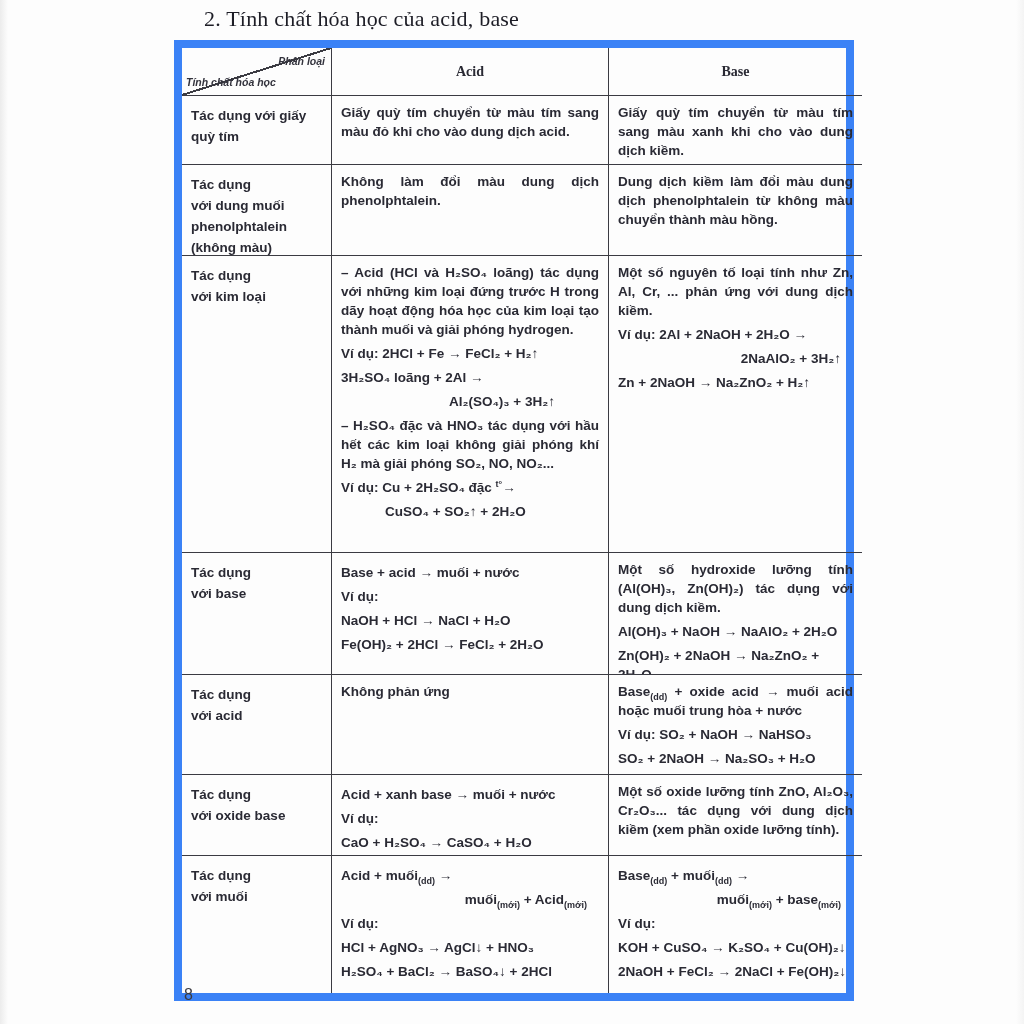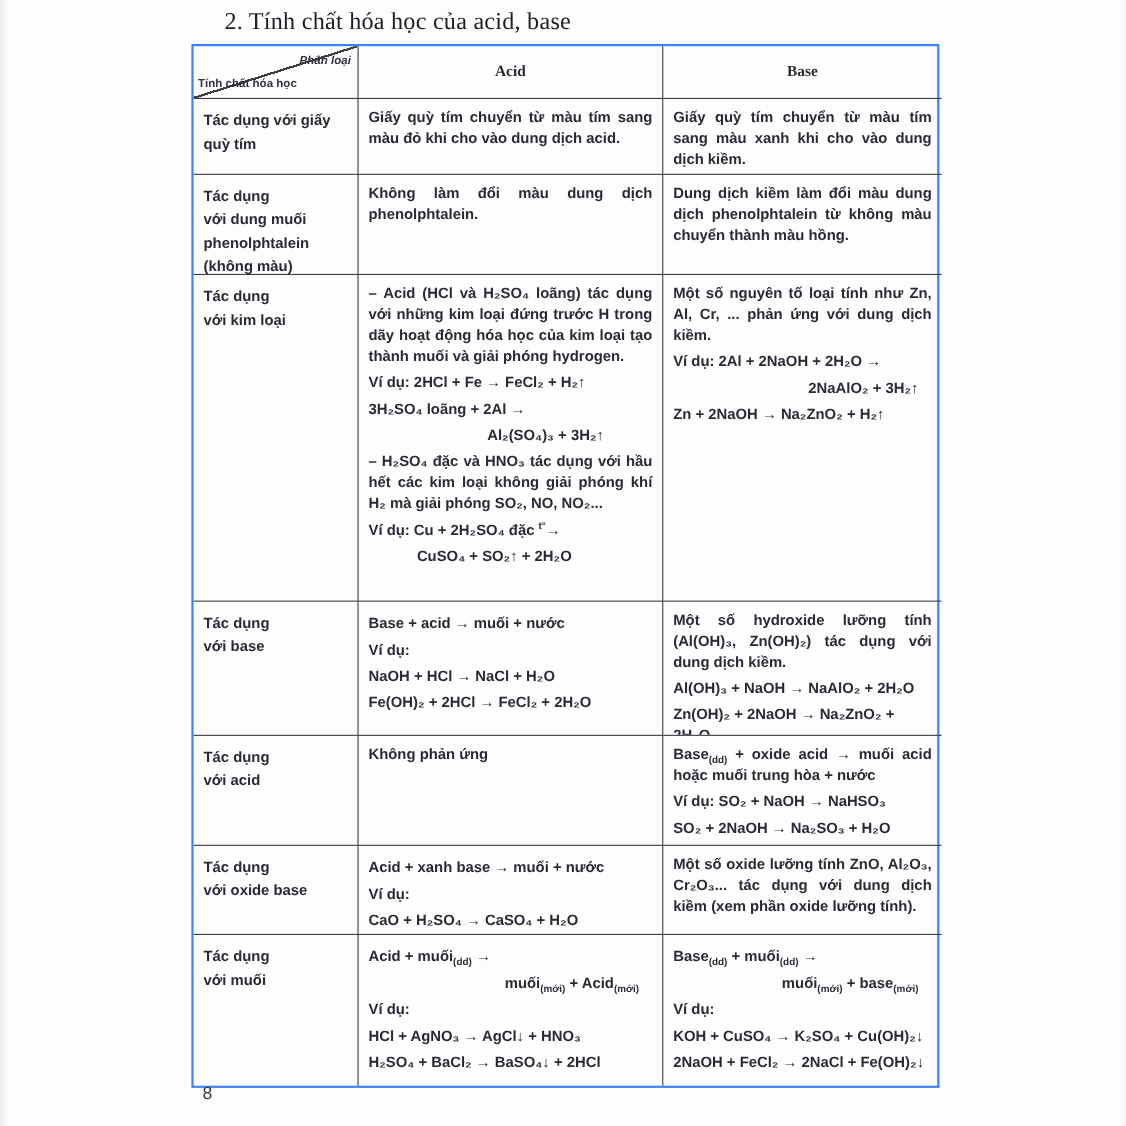--- a/index.html
+++ b/index.html
@@ -13,21 +13,21 @@
   .title{
     position:absolute;left:204px;top:6px;margin:0;
     font-family:"Liberation Serif","DejaVu Serif",serif;
     font-size:22px;font-weight:normal;color:#1d1d26;letter-spacing:.2px;
   }
   .table{
     position:absolute;left:174px;top:40px;width:680px;
     display:grid;
     grid-template-columns:150px 277px 253px;
     grid-template-rows:48px 69px 91px 297px 122px 100px 81px 137px;
-    border:2px solid #3b82f6;
+    border:8px solid #3b82f6;
     background:#fdfdfd;
     box-sizing:border-box;
   }
   .cell{
     border-right:1.5px solid #3b3b42;
     border-bottom:1.5px solid #3b3b42;
     box-sizing:border-box;overflow:hidden;
     font-size:13.5px;font-weight:bold;line-height:19px;
     padding:5px 9px;
   }
@@ -39,21 +39,21 @@
     background:linear-gradient(to bottom right,
       transparent calc(50% - 1px),#3b3b42 calc(50% - 1px),
       #3b3b42 calc(50% + 1px),transparent calc(50% + 1px));
   }
   .corner .top-lbl{
     position:absolute;top:4px;right:6px;
     font-style:italic;font-weight:bold;font-size:10.5px;color:#33333d;
   }
   .corner .bot-lbl{
     position:absolute;bottom:3px;left:4px;
-    font-weight:bold;font-size:10.5px;color:#33333d;
+    font-style:italic;font-weight:bold;font-size:10.5px;color:#33333d;
   }
   .prop{text-align:left;padding-top:8px;}
   .ln{margin:2px 0;}
   .just{text-align:justify;text-justify:inter-word;}
   .eq{margin:5px 0;}
   .right{text-align:right;padding-right:12px;}
   .right-deep{text-align:right;padding-right:44px;}
   .indent{margin-left:44px;}
   sub{font-size:9px;line-height:0;}
   sup{font-size:9px;line-height:0;}

